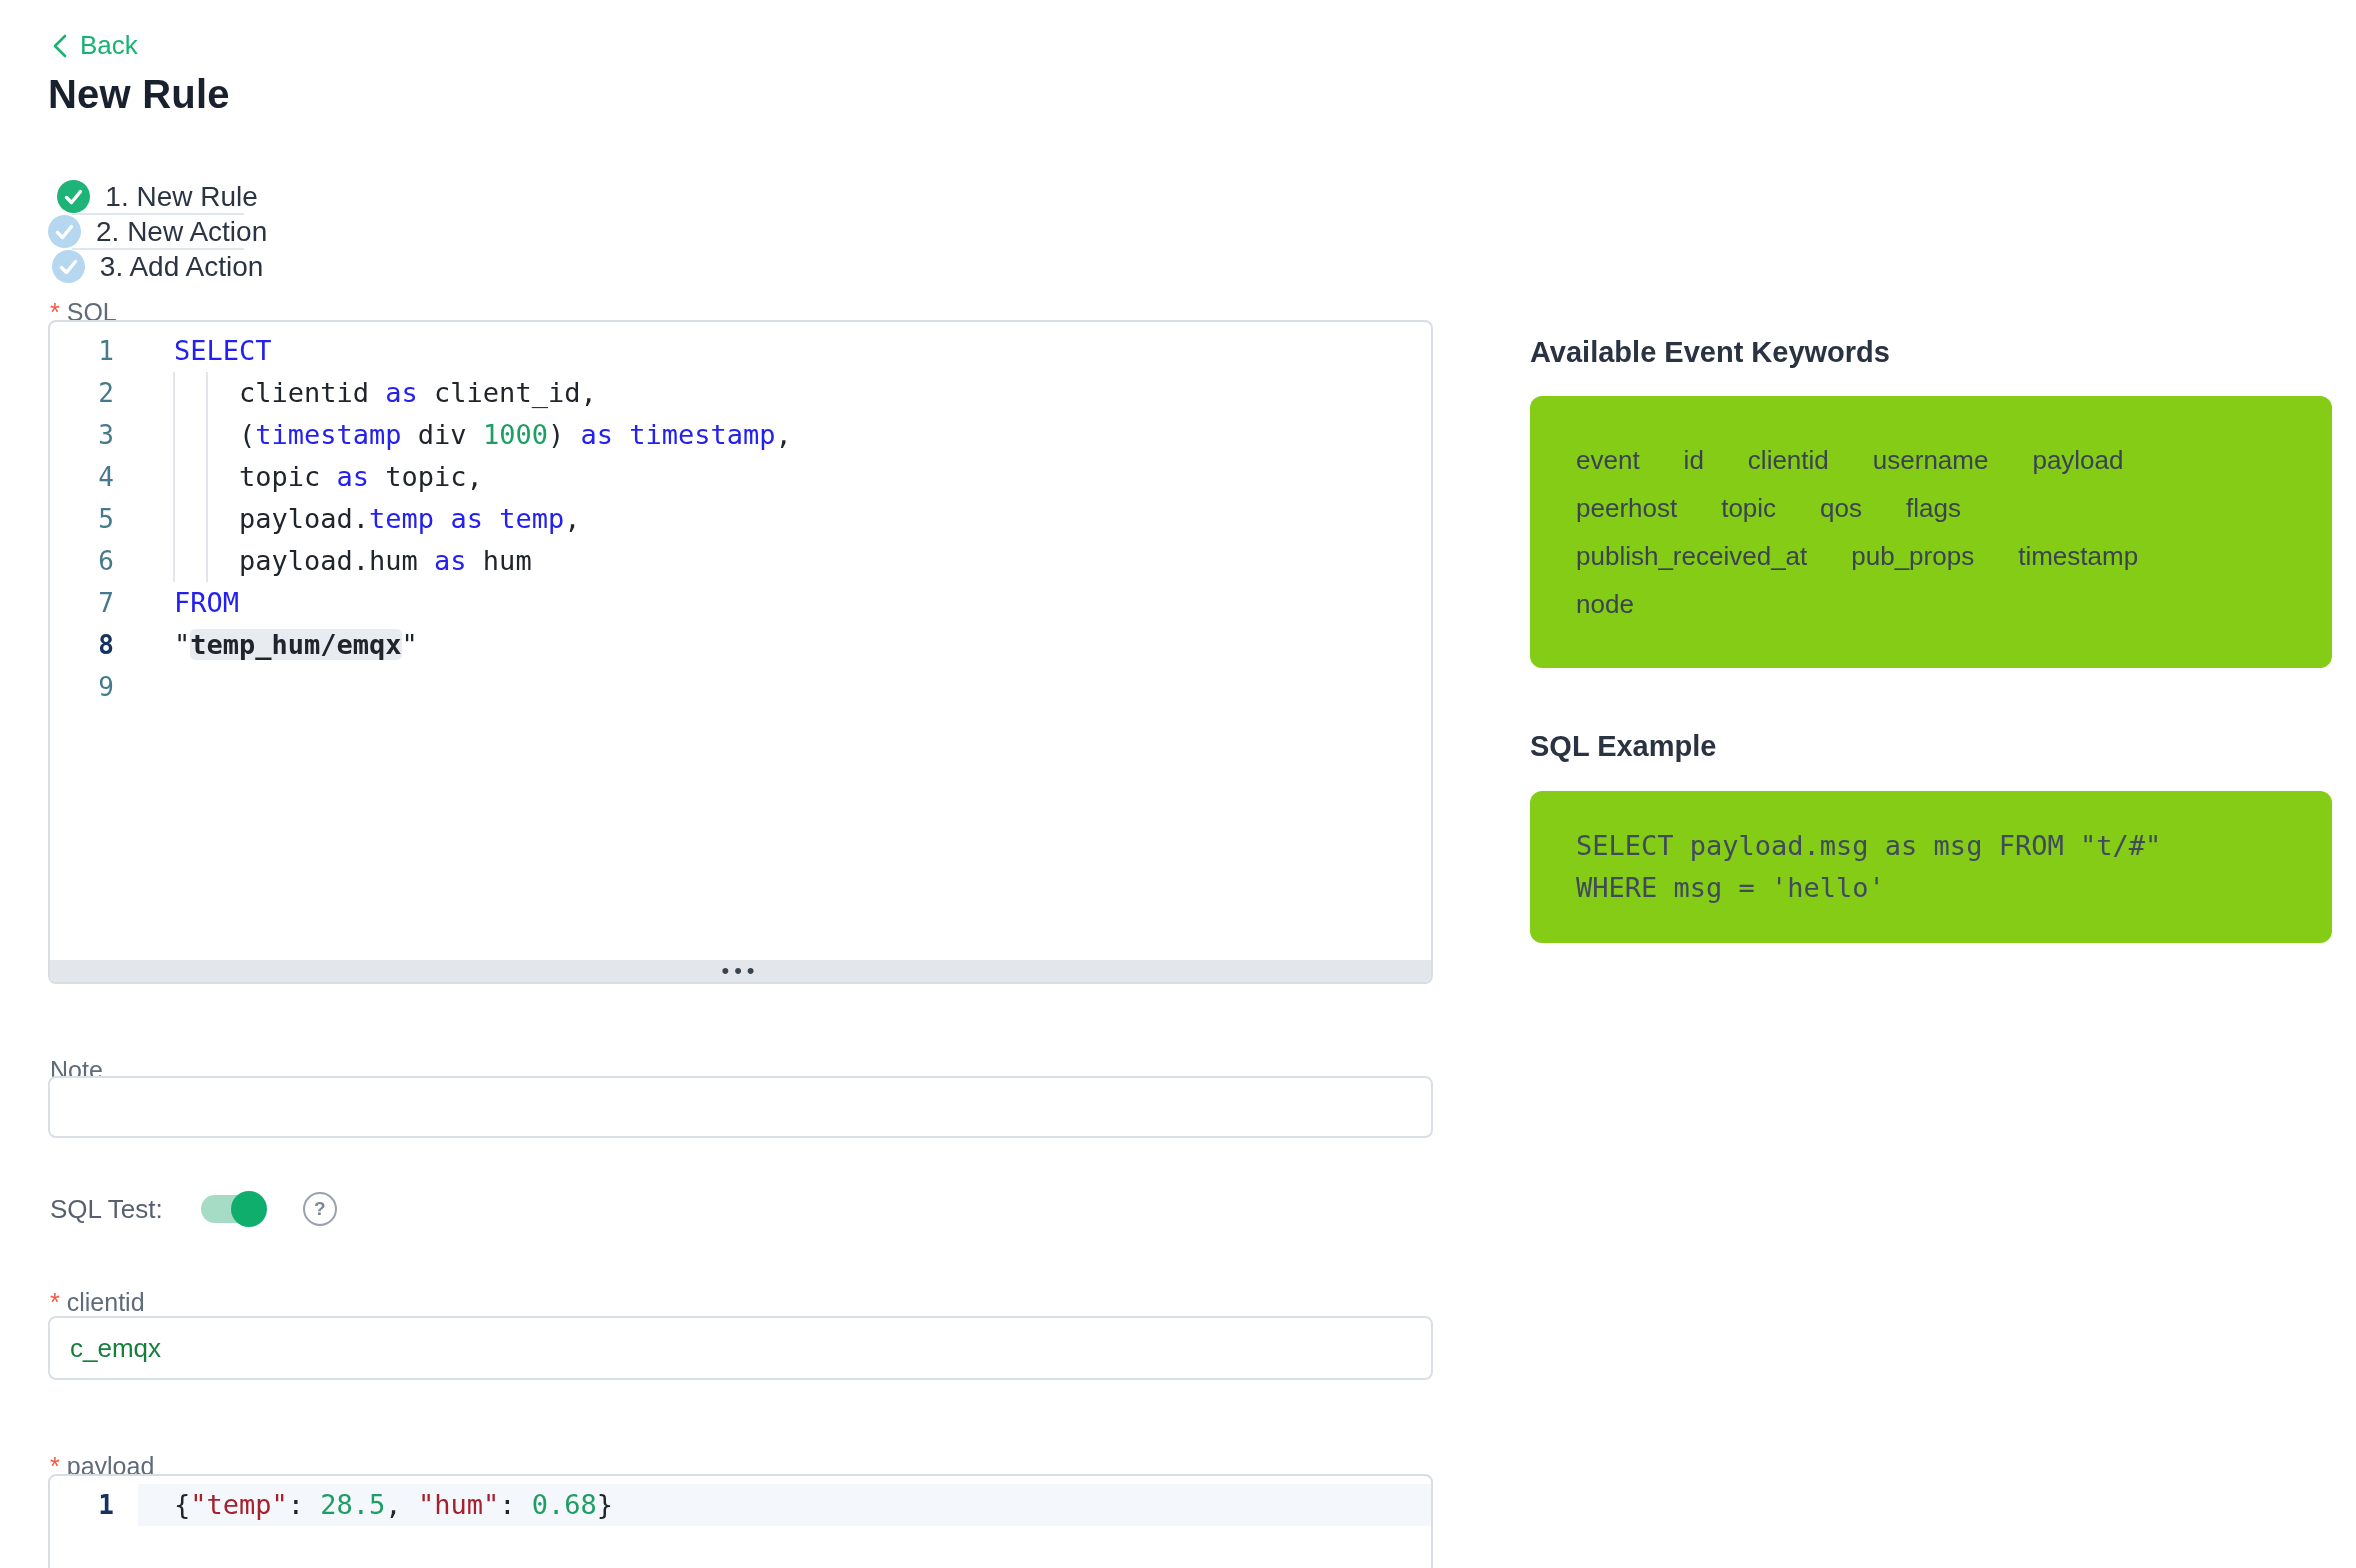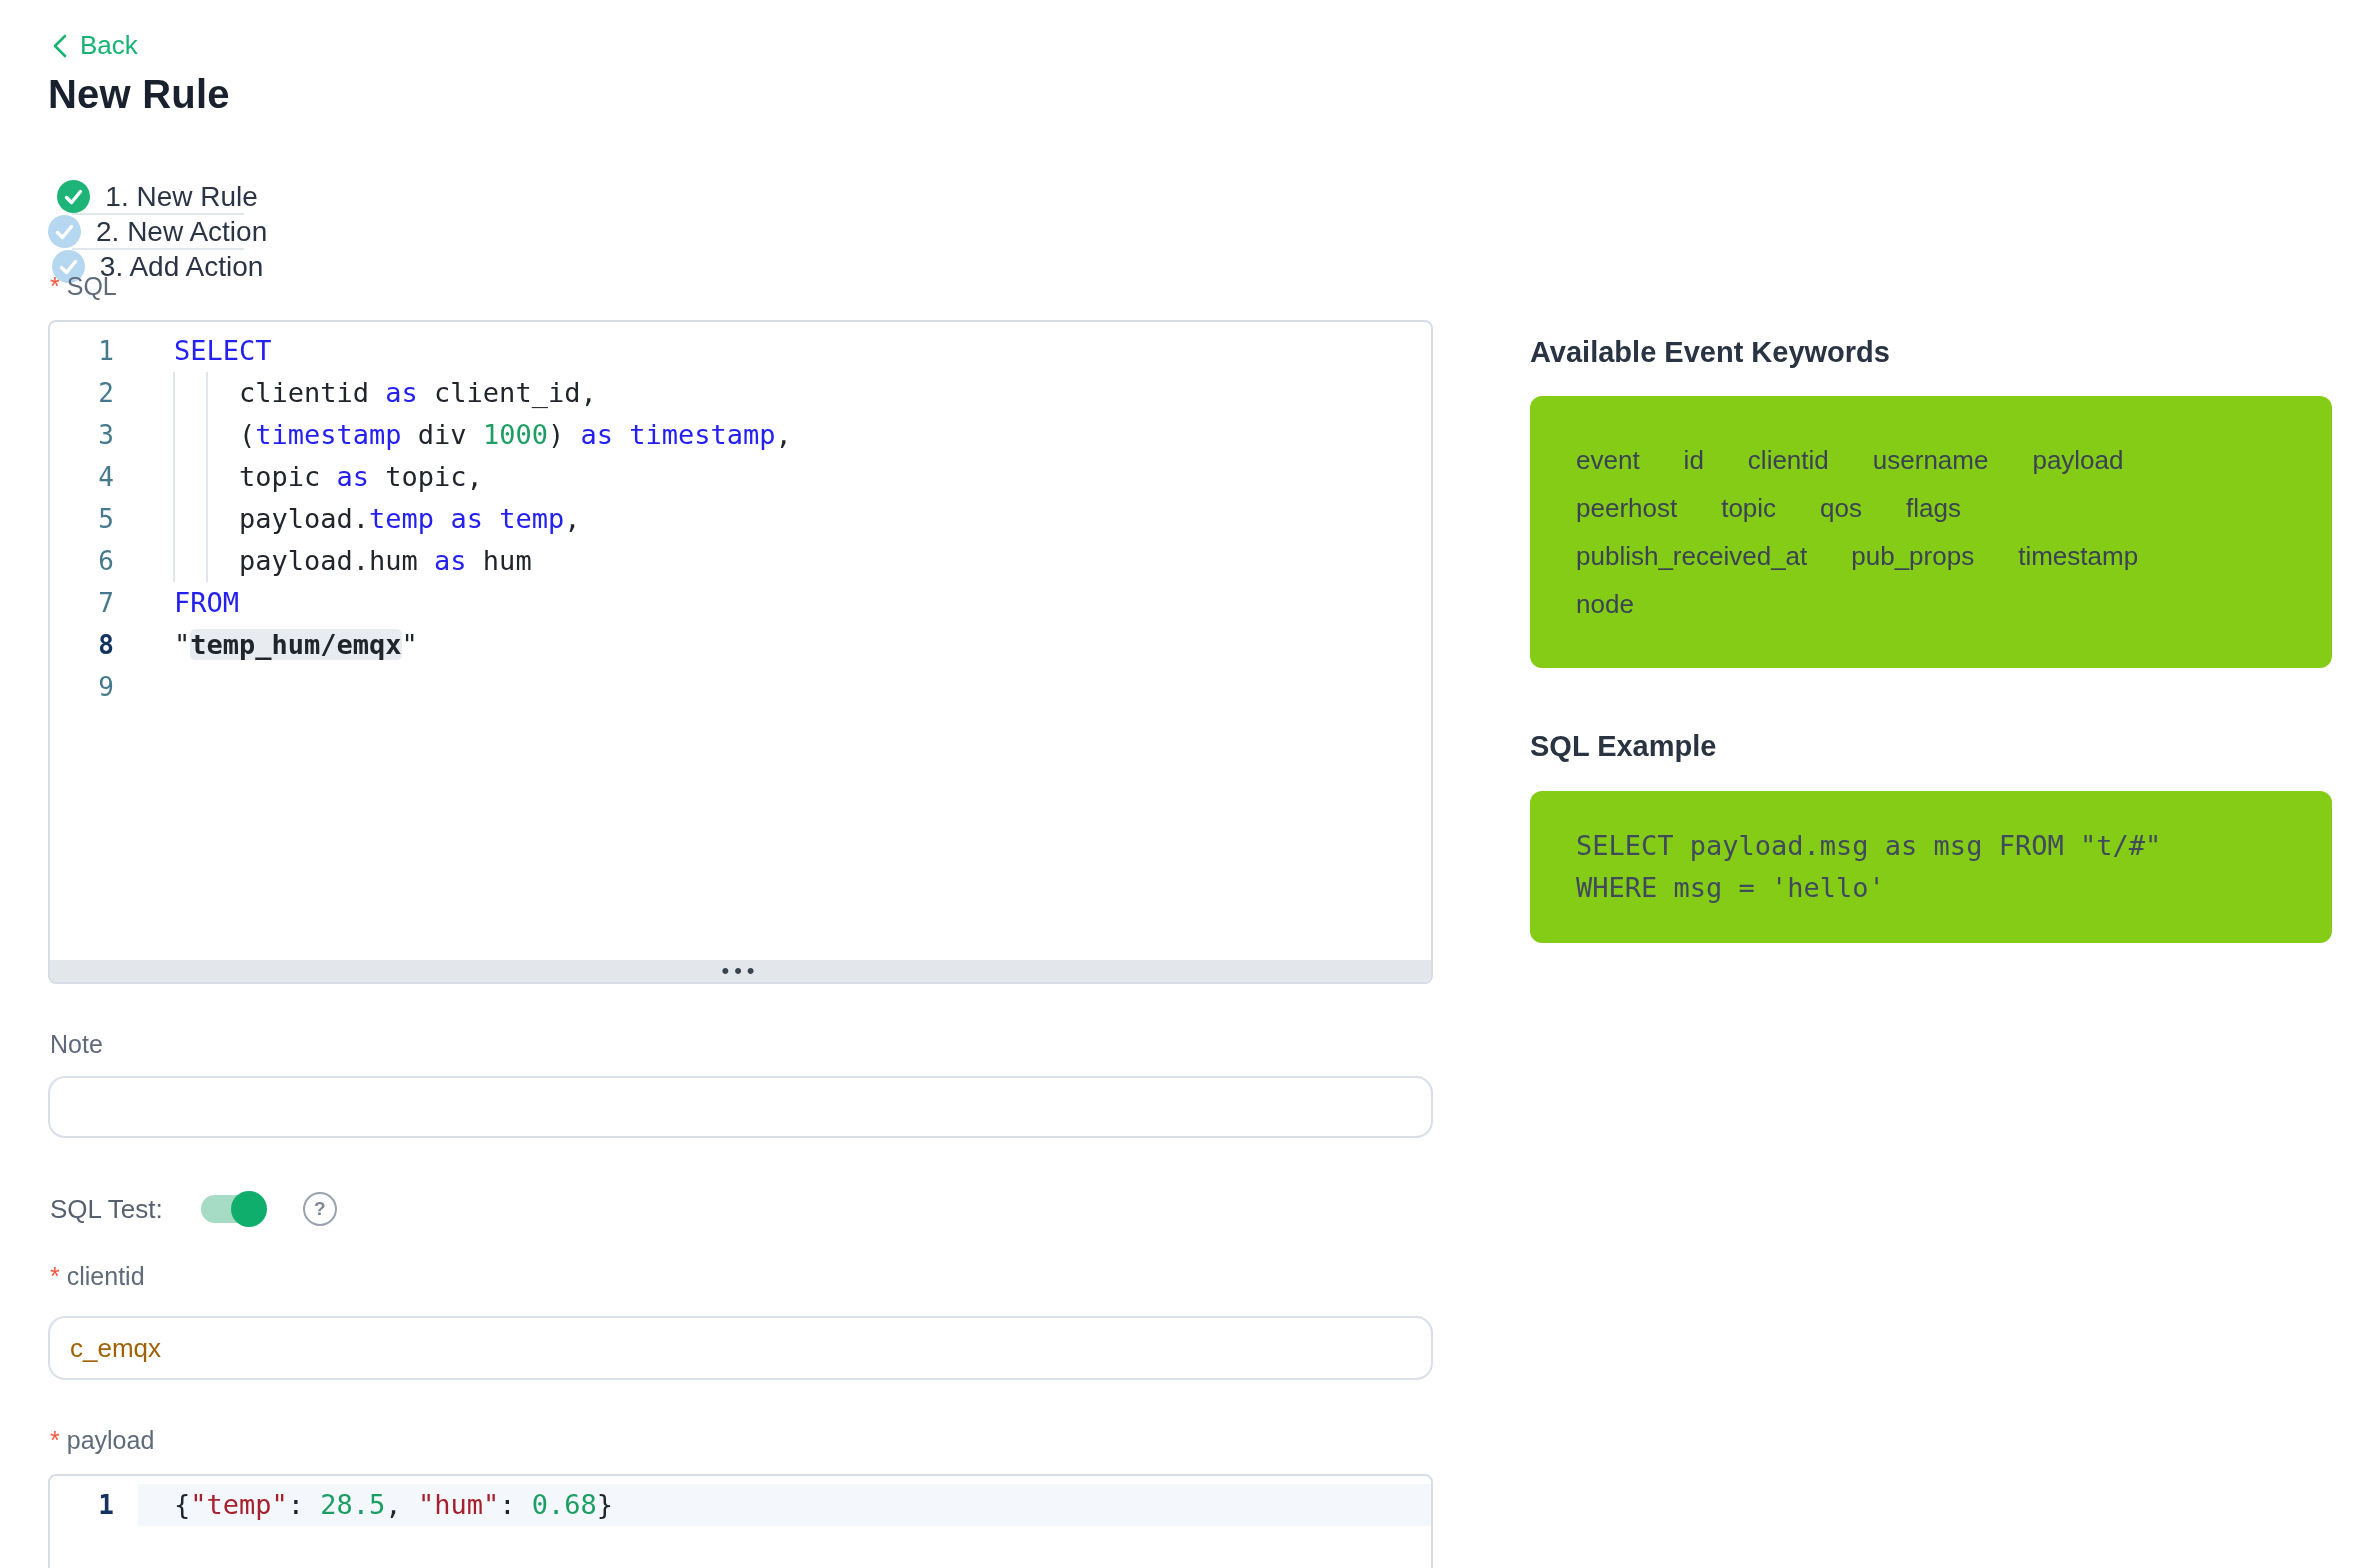--- a/index.html
+++ b/index.html
@@ -18,27 +18,27 @@
   
   .steps{left:48px;top:180px;display:flex;align-items:center;flex-direction:column;}
   .step{display:flex;align-items:center;gap:15px;}
   .step-circle{width:33px;height:33px;border-radius:50%;display:flex;align-items:center;justify-content:center;flex:0 0 auto;}
   .step-circle.done{background:#1eb478;}
   .step-circle.upcoming{background:#b5d7f0;}
   .step-label{font-size:28px;color:#2b3444;font-weight:500;white-space:nowrap;}
   .step-connector{width:172px;height:2px;background:#dfe6ee;margin:0 22px;}
 
   
-  .field-label{font-size:25px;color:#5f6b7a;}
+  .field-label{font-size:25px;color:#5f6b7a;margin-top:26px;}
   .req{color:#f4573f;margin-right:7px;font-size:25px;}
 
   
   .text-input{
-    box-sizing:border-box;border:2px solid #dadfe7;border-radius:17px;background:#fff;
-    font-size:26px;color:#a16207;font-family:"Liberation Sans",sans-serif;padding:0 20px;outline:none;
+    box-sizing:border-box;border:2px solid #dadfe7;border-radius:8px;background:#fff;
+    font-size:26px;color:#15803d;font-family:"Liberation Sans",sans-serif;padding:0 20px;outline:none;
   }
 
   
   .editor{
     box-sizing:border-box;border:2px solid #d8dde5;border-radius:8px;background:#fff;overflow:hidden;
     font-family:"DejaVu Sans Mono",monospace;
   }
   .editor-content{padding-top:8px;}
   .cm-line{display:flex;height:42px;line-height:42px;font-size:27px;}
   .cm-gutter{width:64px;flex:0 0 auto;text-align:right;padding-right:24px;box-sizing:content-box;

